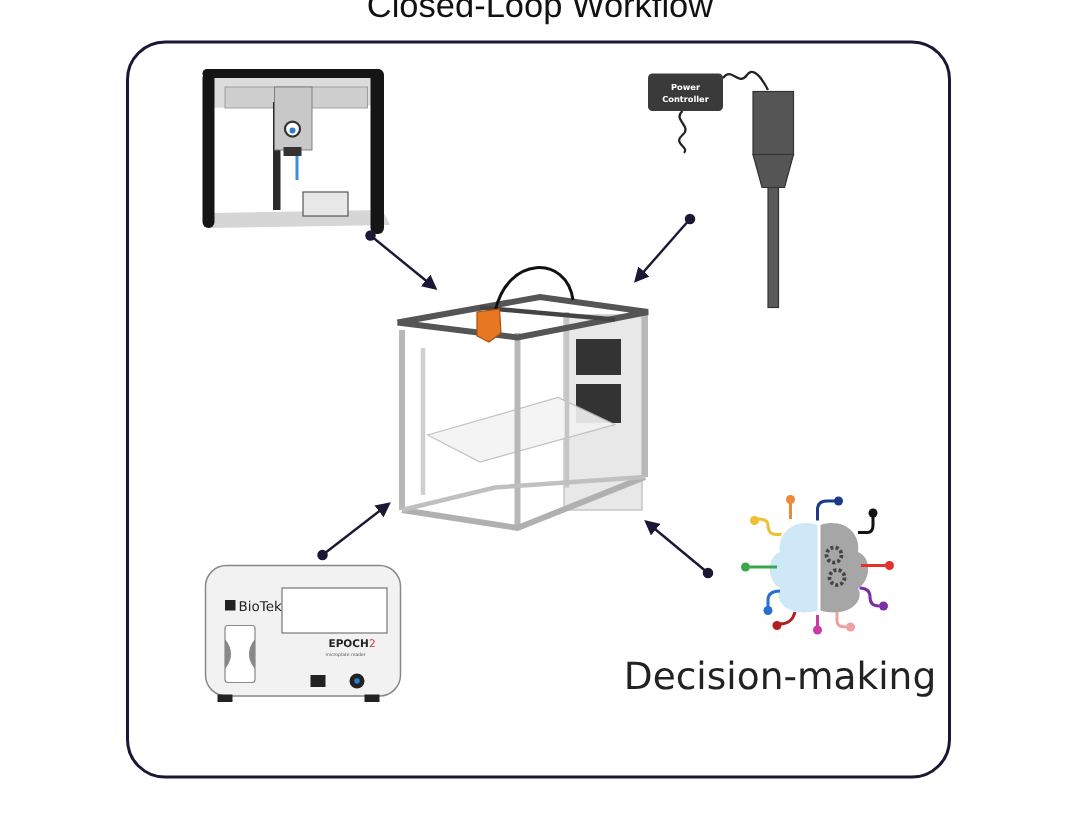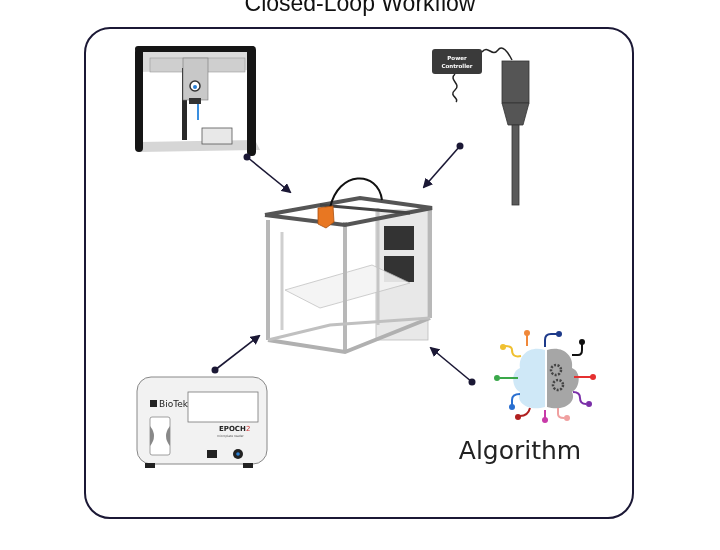--- a/index.html
+++ b/index.html
@@ -128,14 +128,14 @@
     <circle cx="215" cy="370" r="3.5" fill="#1b1835"></circle>
     <line x1="215" y1="370" x2="259" y2="336" stroke="#1b1835" stroke-width="1.6" marker-end="url(#ah)"></line>
   </g>
   <g>
     <circle cx="472" cy="382" r="3.5" fill="#1b1835"></circle>
     <line x1="472" y1="382" x2="431" y2="348" stroke="#1b1835" stroke-width="1.6" marker-end="url(#ah)"></line>
   </g>
 </svg>
 
 <div class="algo-label">
-  <div>Algorithm</div>
+  <div>Decision-making</div>
 </div>
 
 </body></html>

